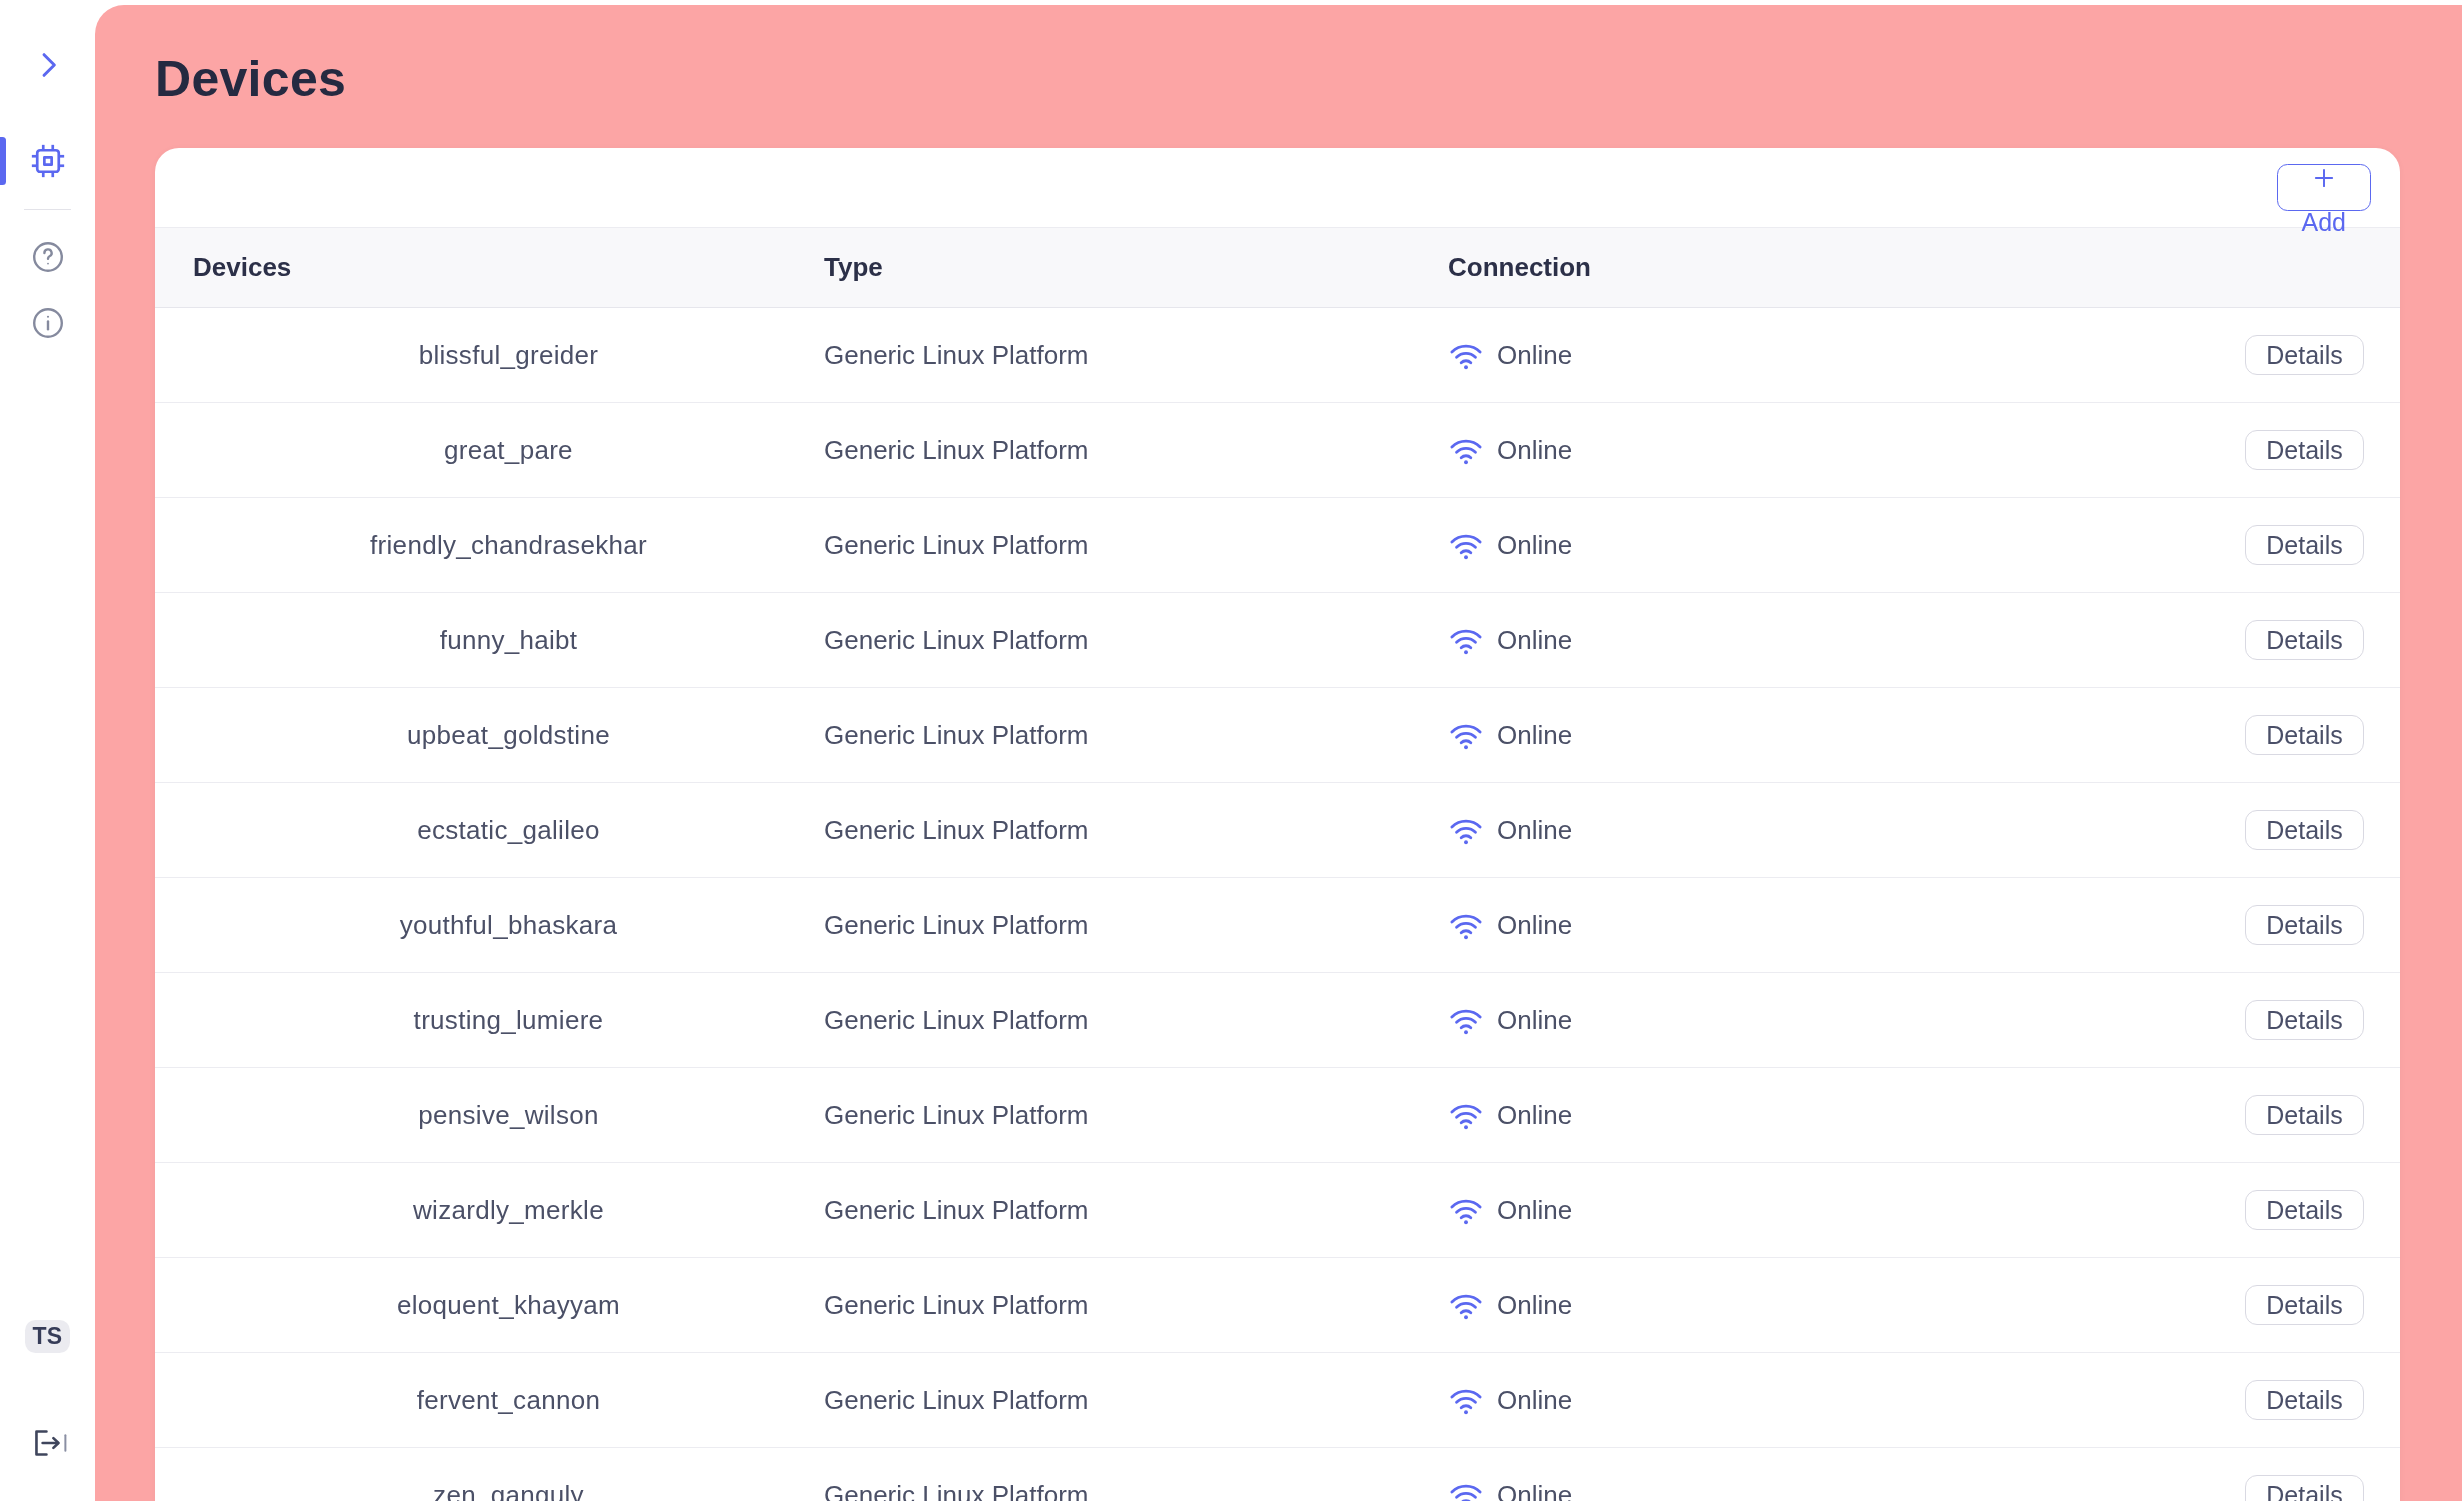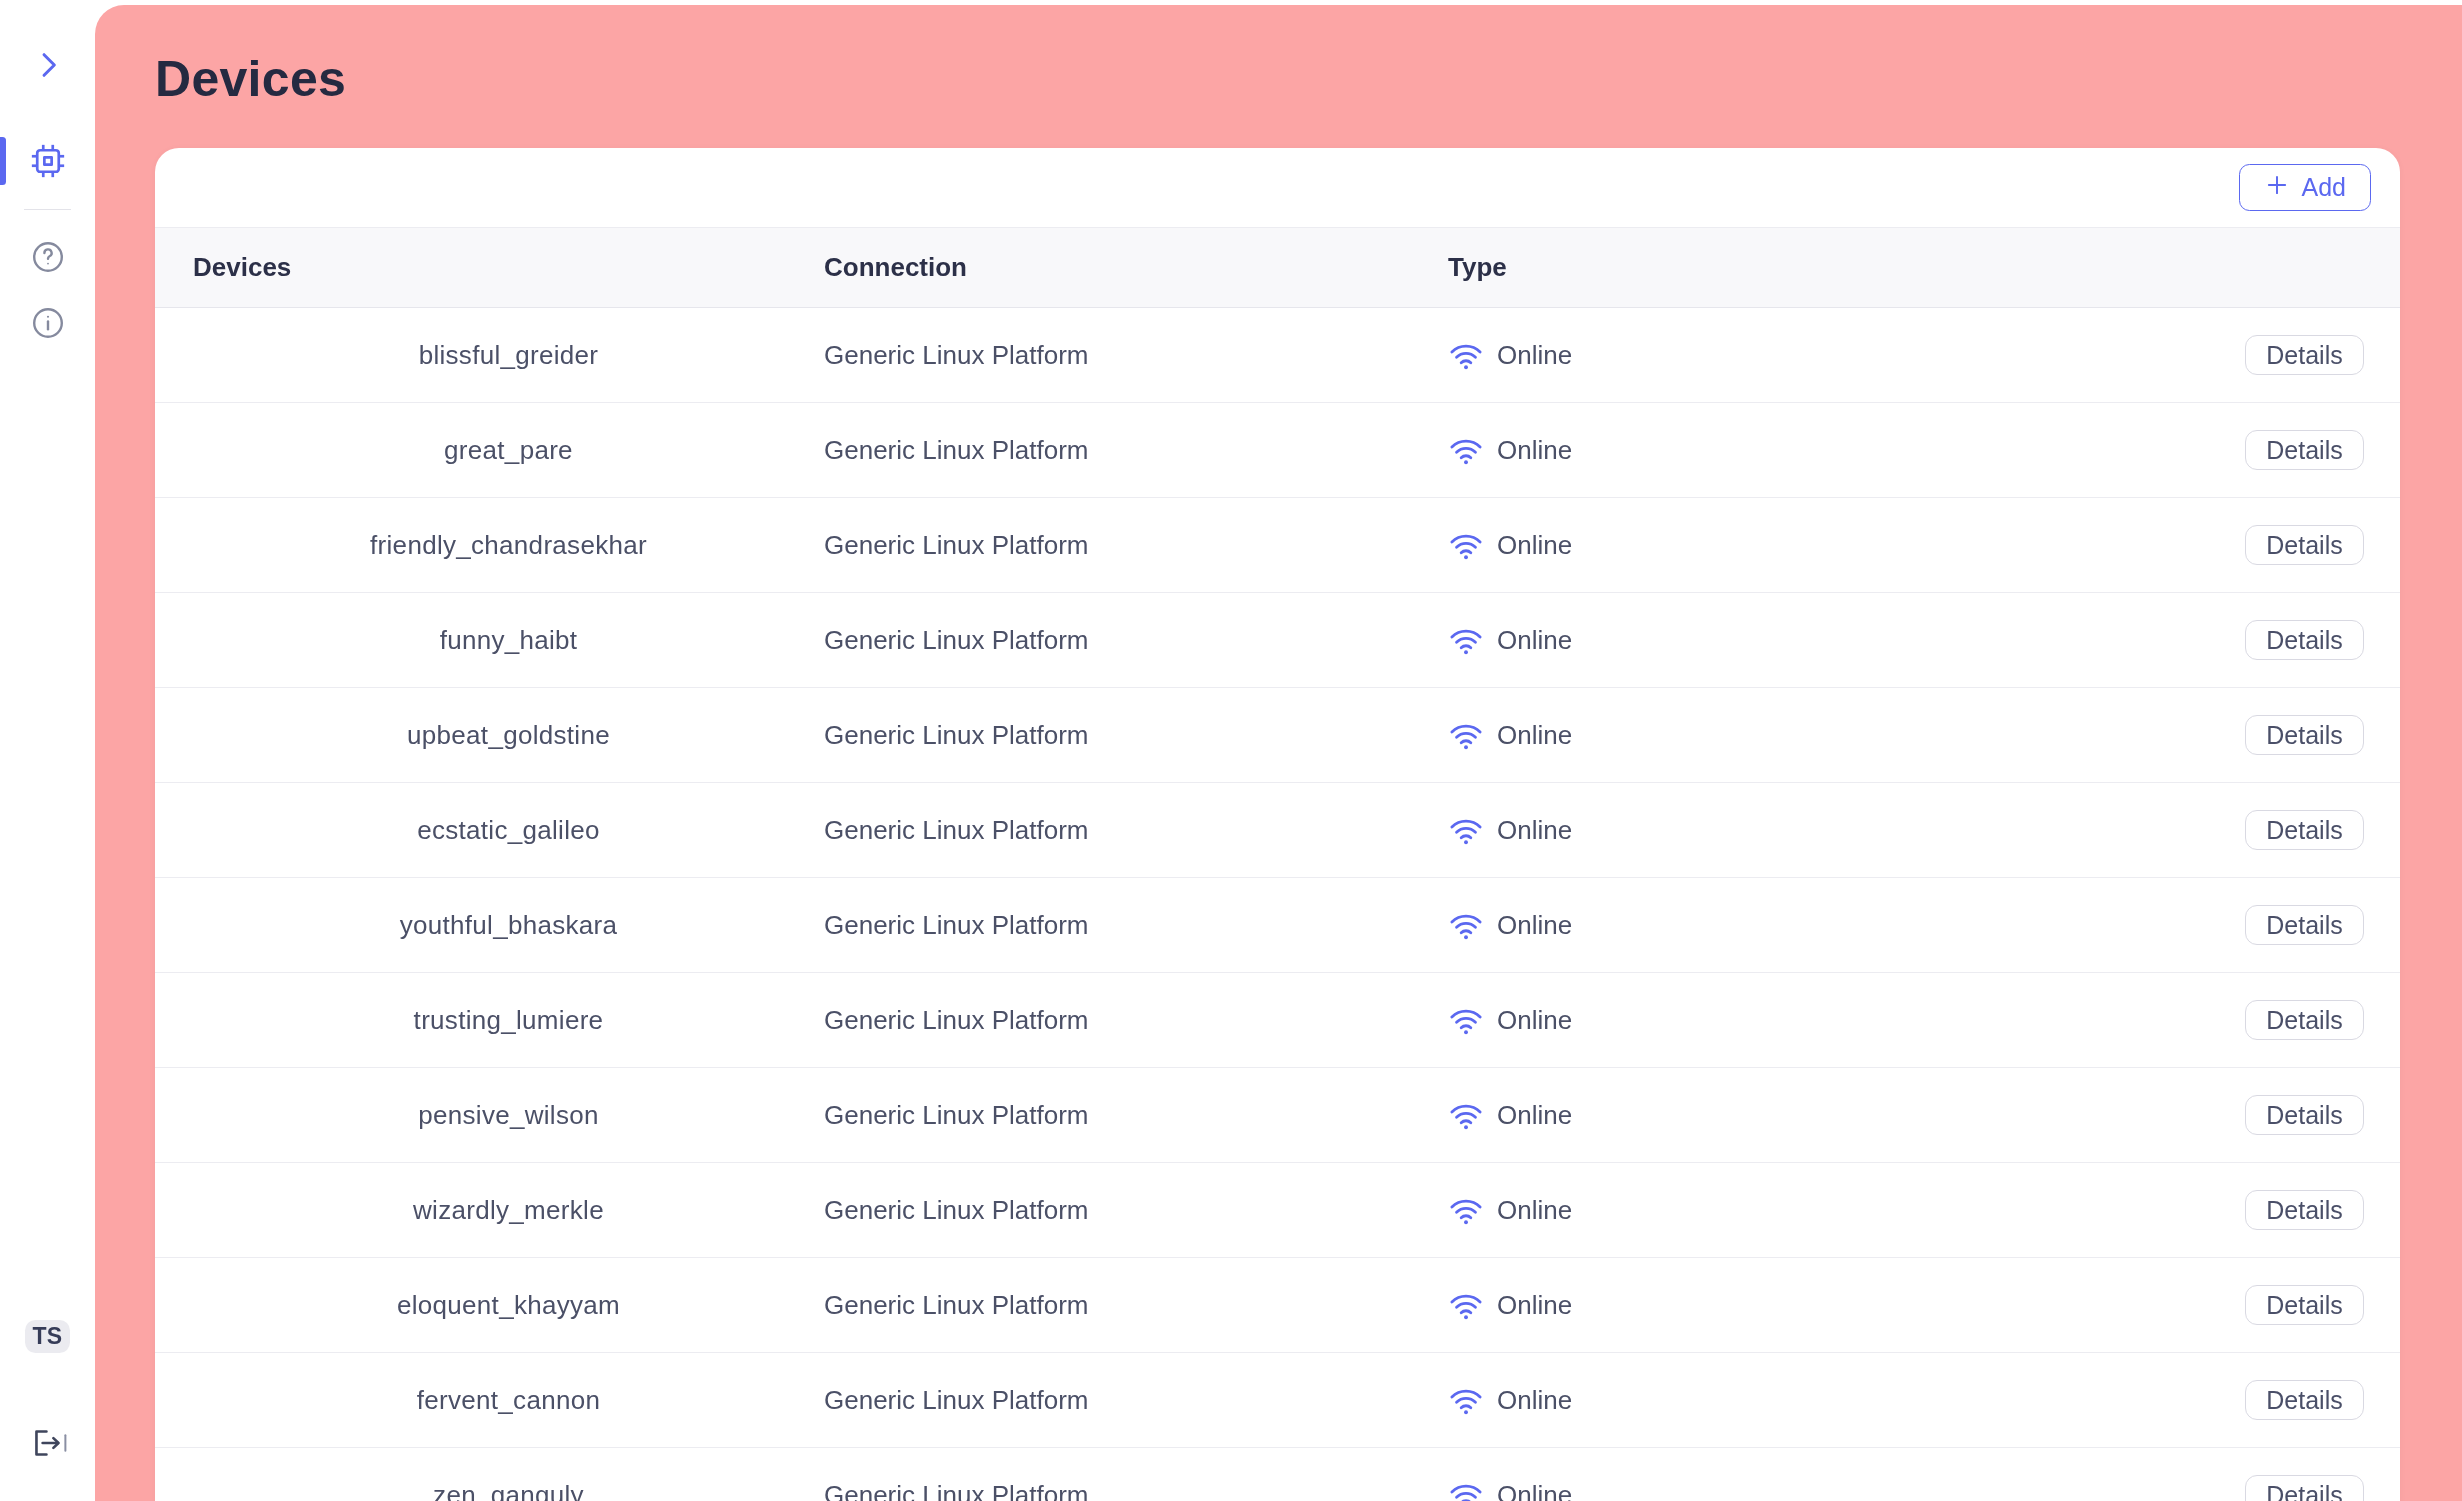--- a/index.html
+++ b/index.html
@@ -59,20 +59,21 @@
   .toolbar {
     height: 79px; display: flex; align-items: center; justify-content: flex-end;
     padding-right: 29px;
   }
   .add-btn {
     height: 47px; padding: 0 24px;
     display: inline-flex; align-items: center; gap: 11.2px;
     background: #ffffff; border: 1.7px solid #5b68f0; border-radius: 10.4px;
     color: #5b68f0; font-size: 25px; font-family: inherit;
     cursor: pointer;
+    flex-direction: column;
   }
 
   .thead, .tr {
     display: grid;
     grid-template-columns: 631px 624px 1fr auto;
     align-items: center;
     padding-left: 38px; padding-right: 36px;
   }
   .thead {
     height: 81px; background: #f8f8fa;
@@ -177,22 +178,22 @@
             <line x1="12" y1="4.5" x2="12" y2="19.5"></line>
             <line x1="4.5" y1="12" x2="19.5" y2="12"></line>
           </svg>
         </span>
         <span>Add</span>
       </button>
     </div>
 
     <div class="thead">
       <div>Devices</div>
+      <div>Type</div>
       <div>Connection</div>
-      <div>Type</div>
       <div></div>
     </div>
 
     <div id="table-body">
   <div class="tr">
     <div class="td-name">blissful_greider</div>
     <div class="td-type">Generic Linux Platform</div>
     <div class="td-conn">
       <span class="wifi-wrap">
         <svg width="36" height="31" viewBox="0 0 24 20" fill="none" stroke="#5b68f0" stroke-width="1.9" stroke-linecap="round">

